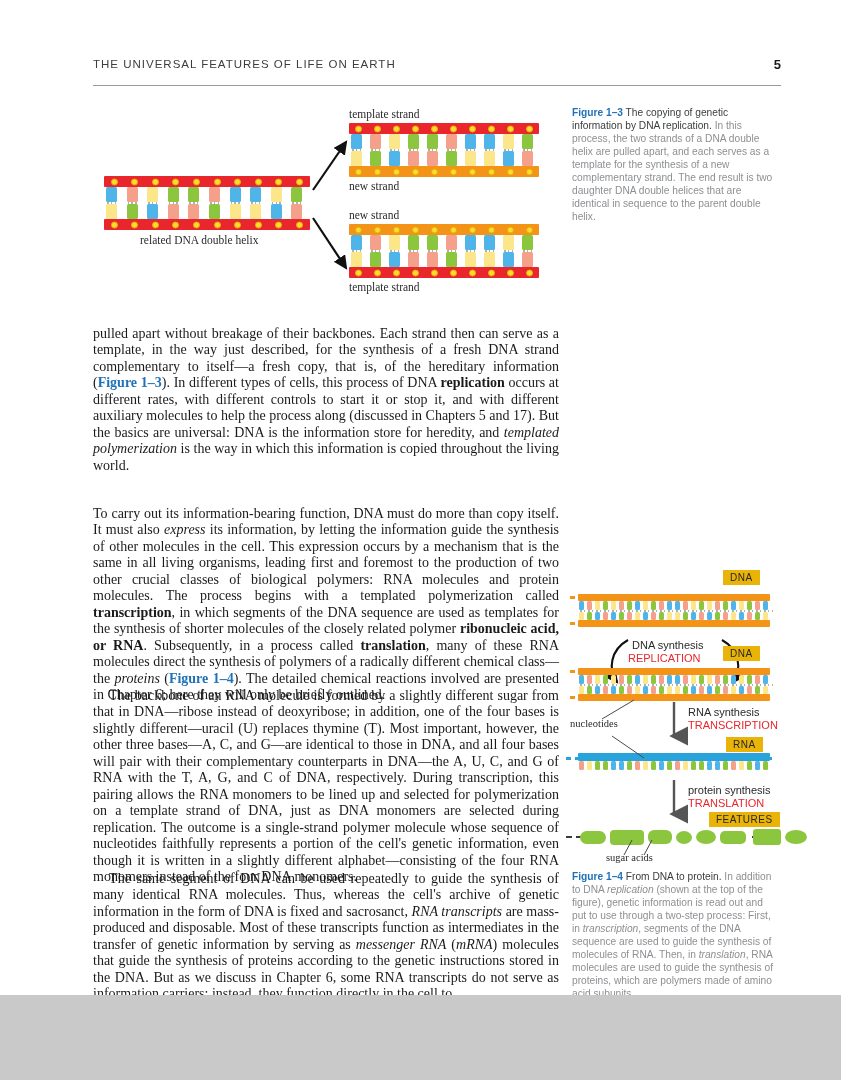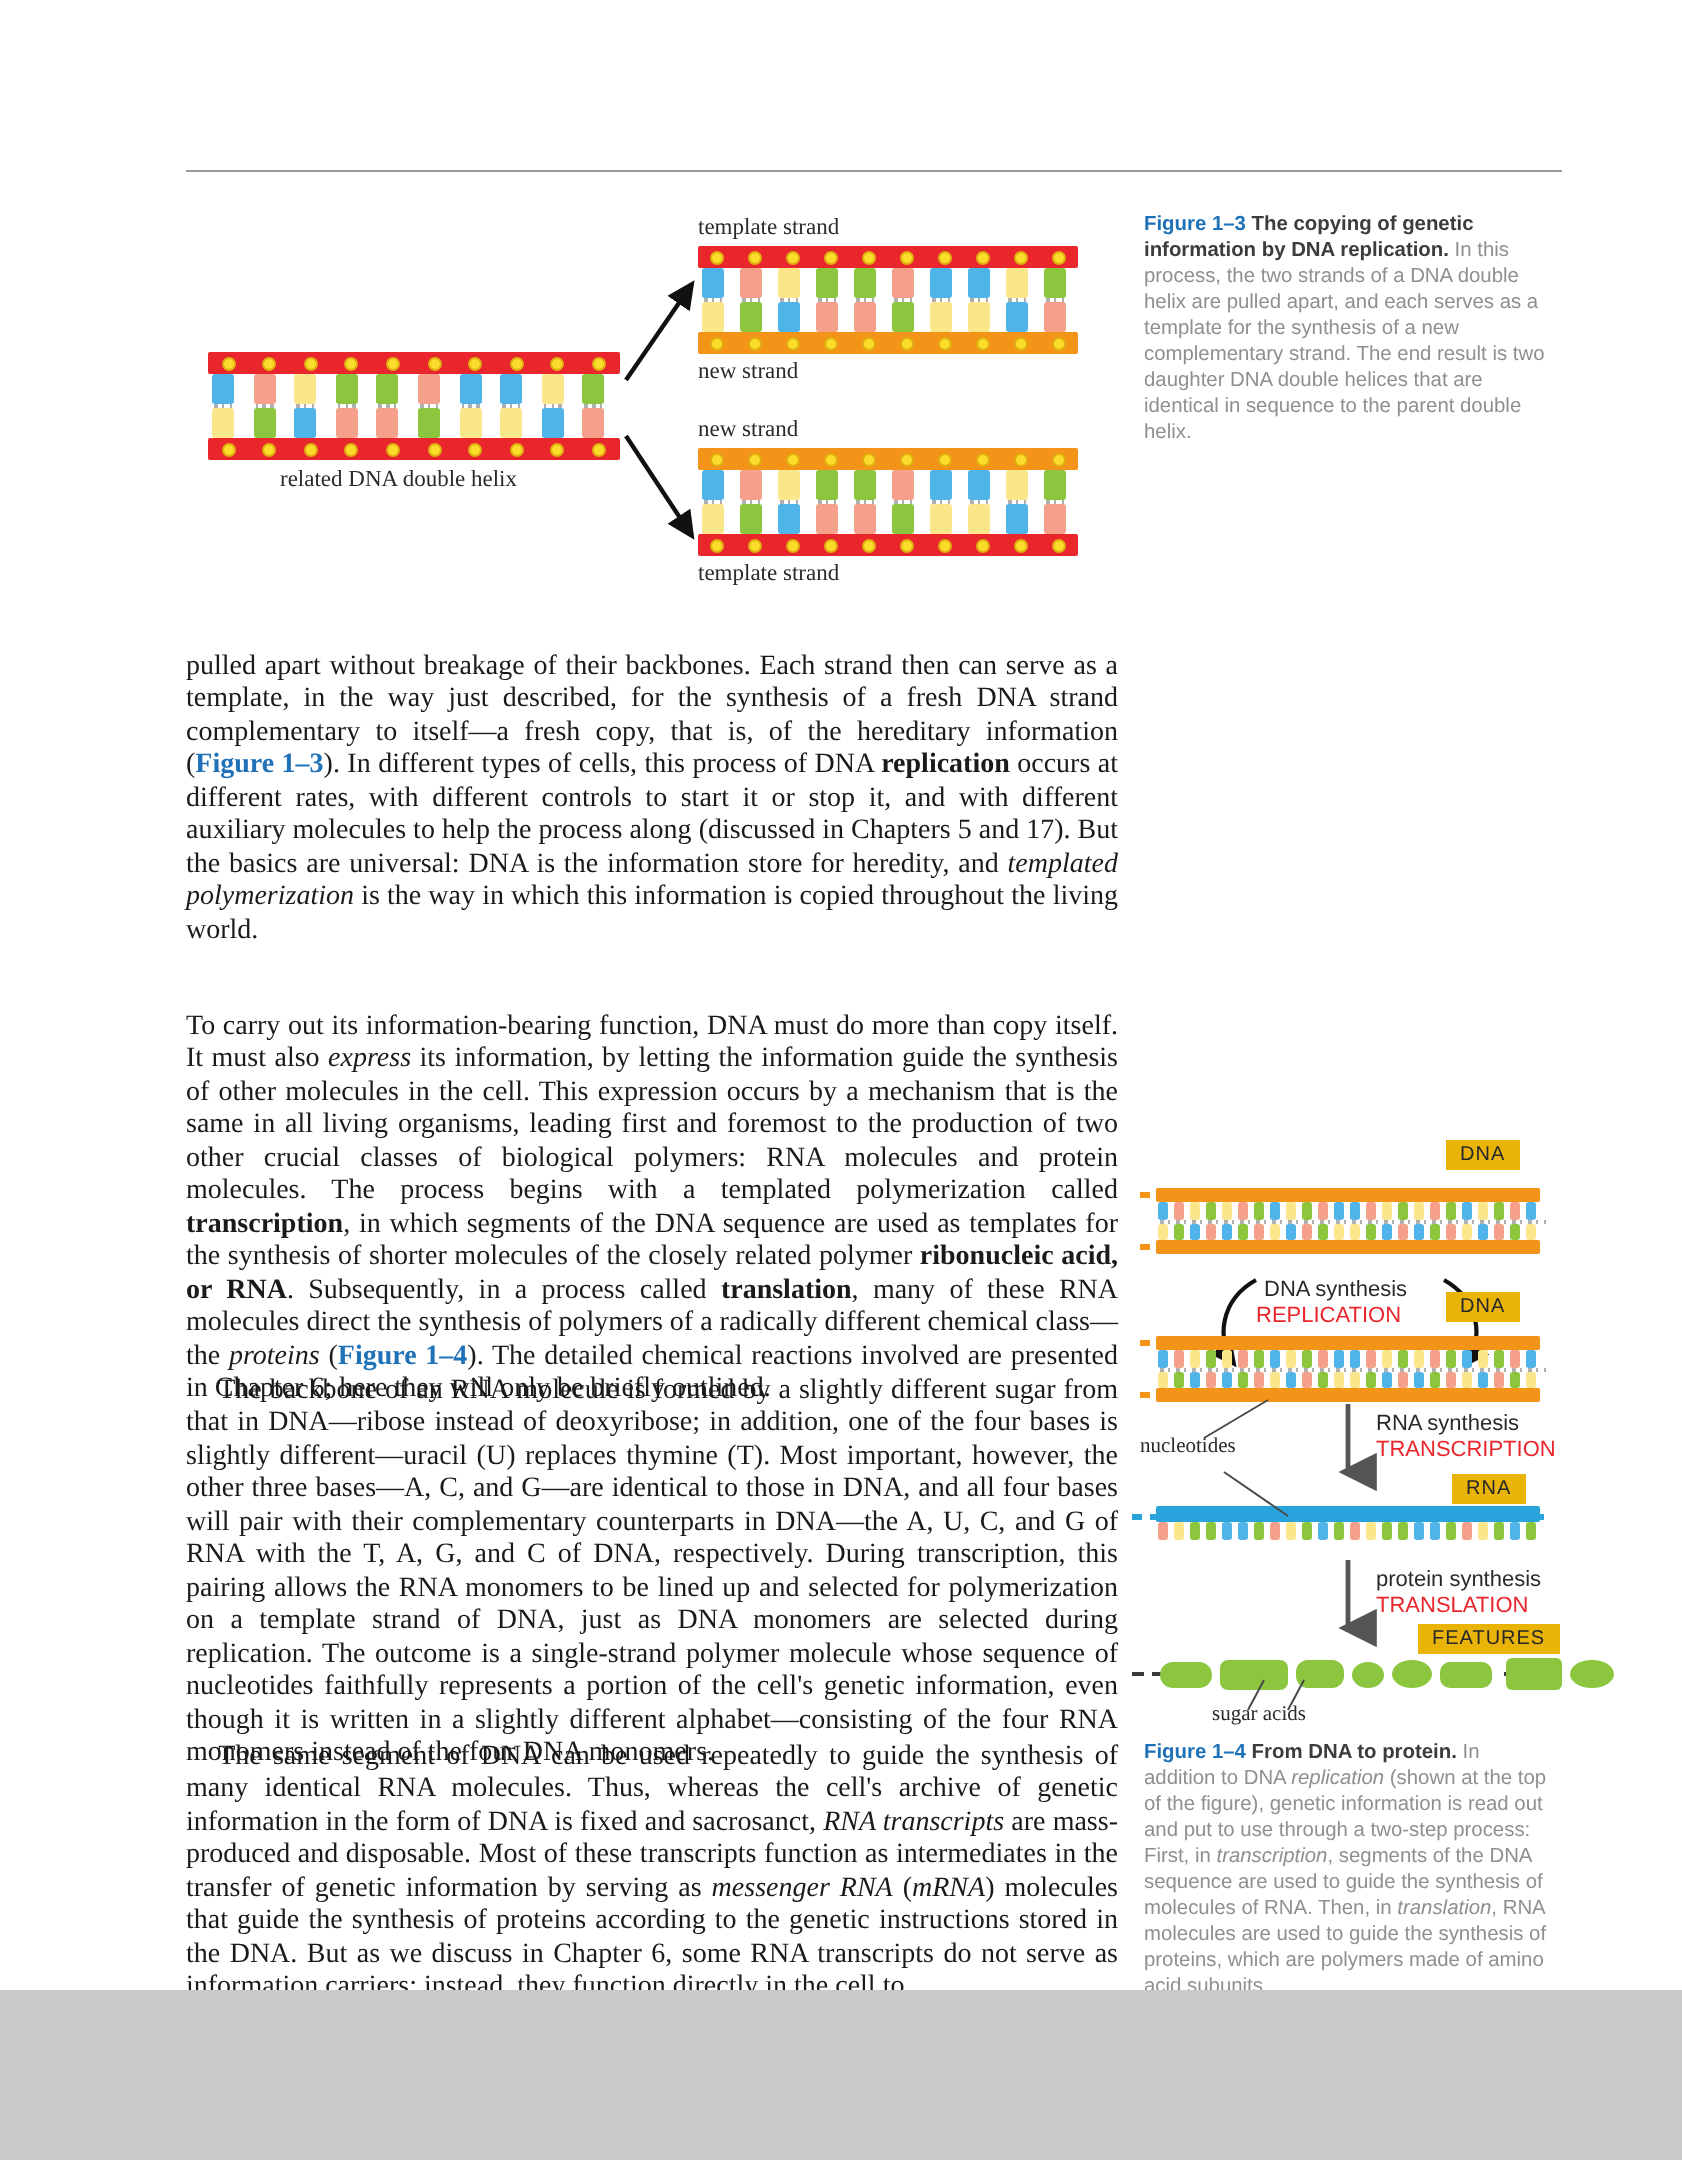--- a/index.html
+++ b/index.html
@@ -61,21 +61,21 @@
   }
 
   
   .caption {
     position:absolute;
     font-family:"Liberation Sans", sans-serif;
     font-size:10.2px; line-height:13.0px;
     color:#8d8f92;
   }
   .caption .lead { color:#1f72b8; font-weight:bold; }
-  .caption .leadblack { color:#3a3c3e; font-weight:bold;text-align:right; }
+  .caption .leadblack { color:#3a3c3e; font-weight:normal;text-align:right; }
   .caption i { font-style:italic; }
 
   
   .helix { position:absolute; }
   .backbone {
     position:absolute; left:0; width:100%; height:11px;
     border-radius:1px;
   }
   .backbone.red { background:#e8262b; }
   .backbone.orange { background:#f39318; }
@@ -142,20 +142,24 @@
   .footer {
     position:absolute; left:0; top:995px; width:841px; height:85px;
     background:#c9c9c9;
   }
 </style>
 </head>
 <body>
 
 <div class="page">
 
+  <div class="runhead">
+    <div class="runhead-title">THE UNIVERSAL FEATURES OF LIFE ON EARTH</div>
+    <div class="runhead-page">5</div>
+  </div>
   <div class="runhead-rule"></div>
 
   <div id="fig13"></div>
 
   <div class="helix" id="parent-helix" style="left:104px; top:176px; width:206px; height:54px;">
     <div class="backbone red" style="top:0;">
         <div class="phos" style="left: 6.592px;"></div>
         <div class="phos" style="left: 27.192px;"></div>
         <div class="phos" style="left: 47.792px;"></div>
         <div class="phos" style="left: 68.392px;"></div>

